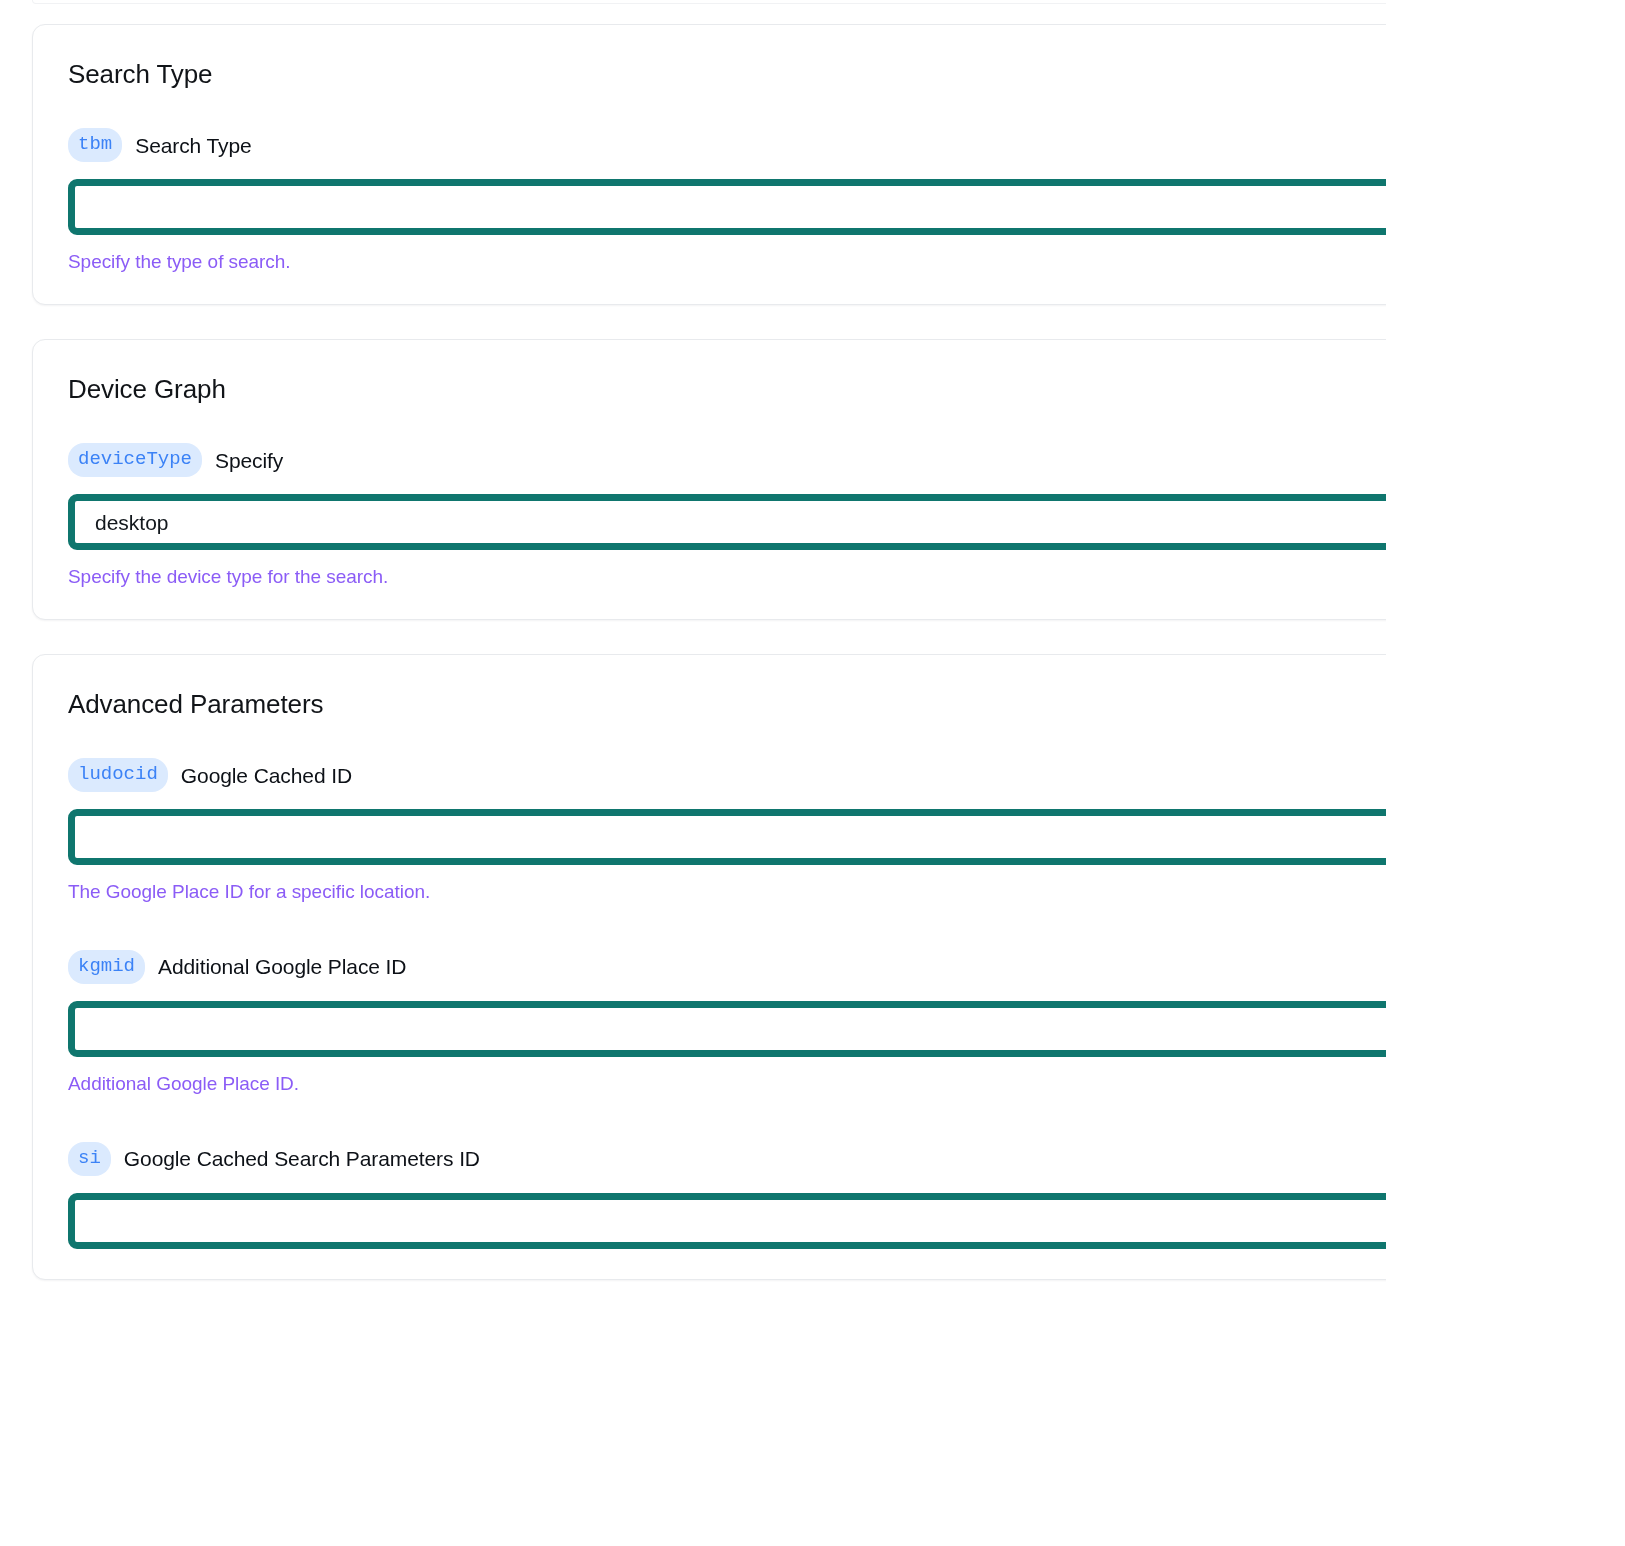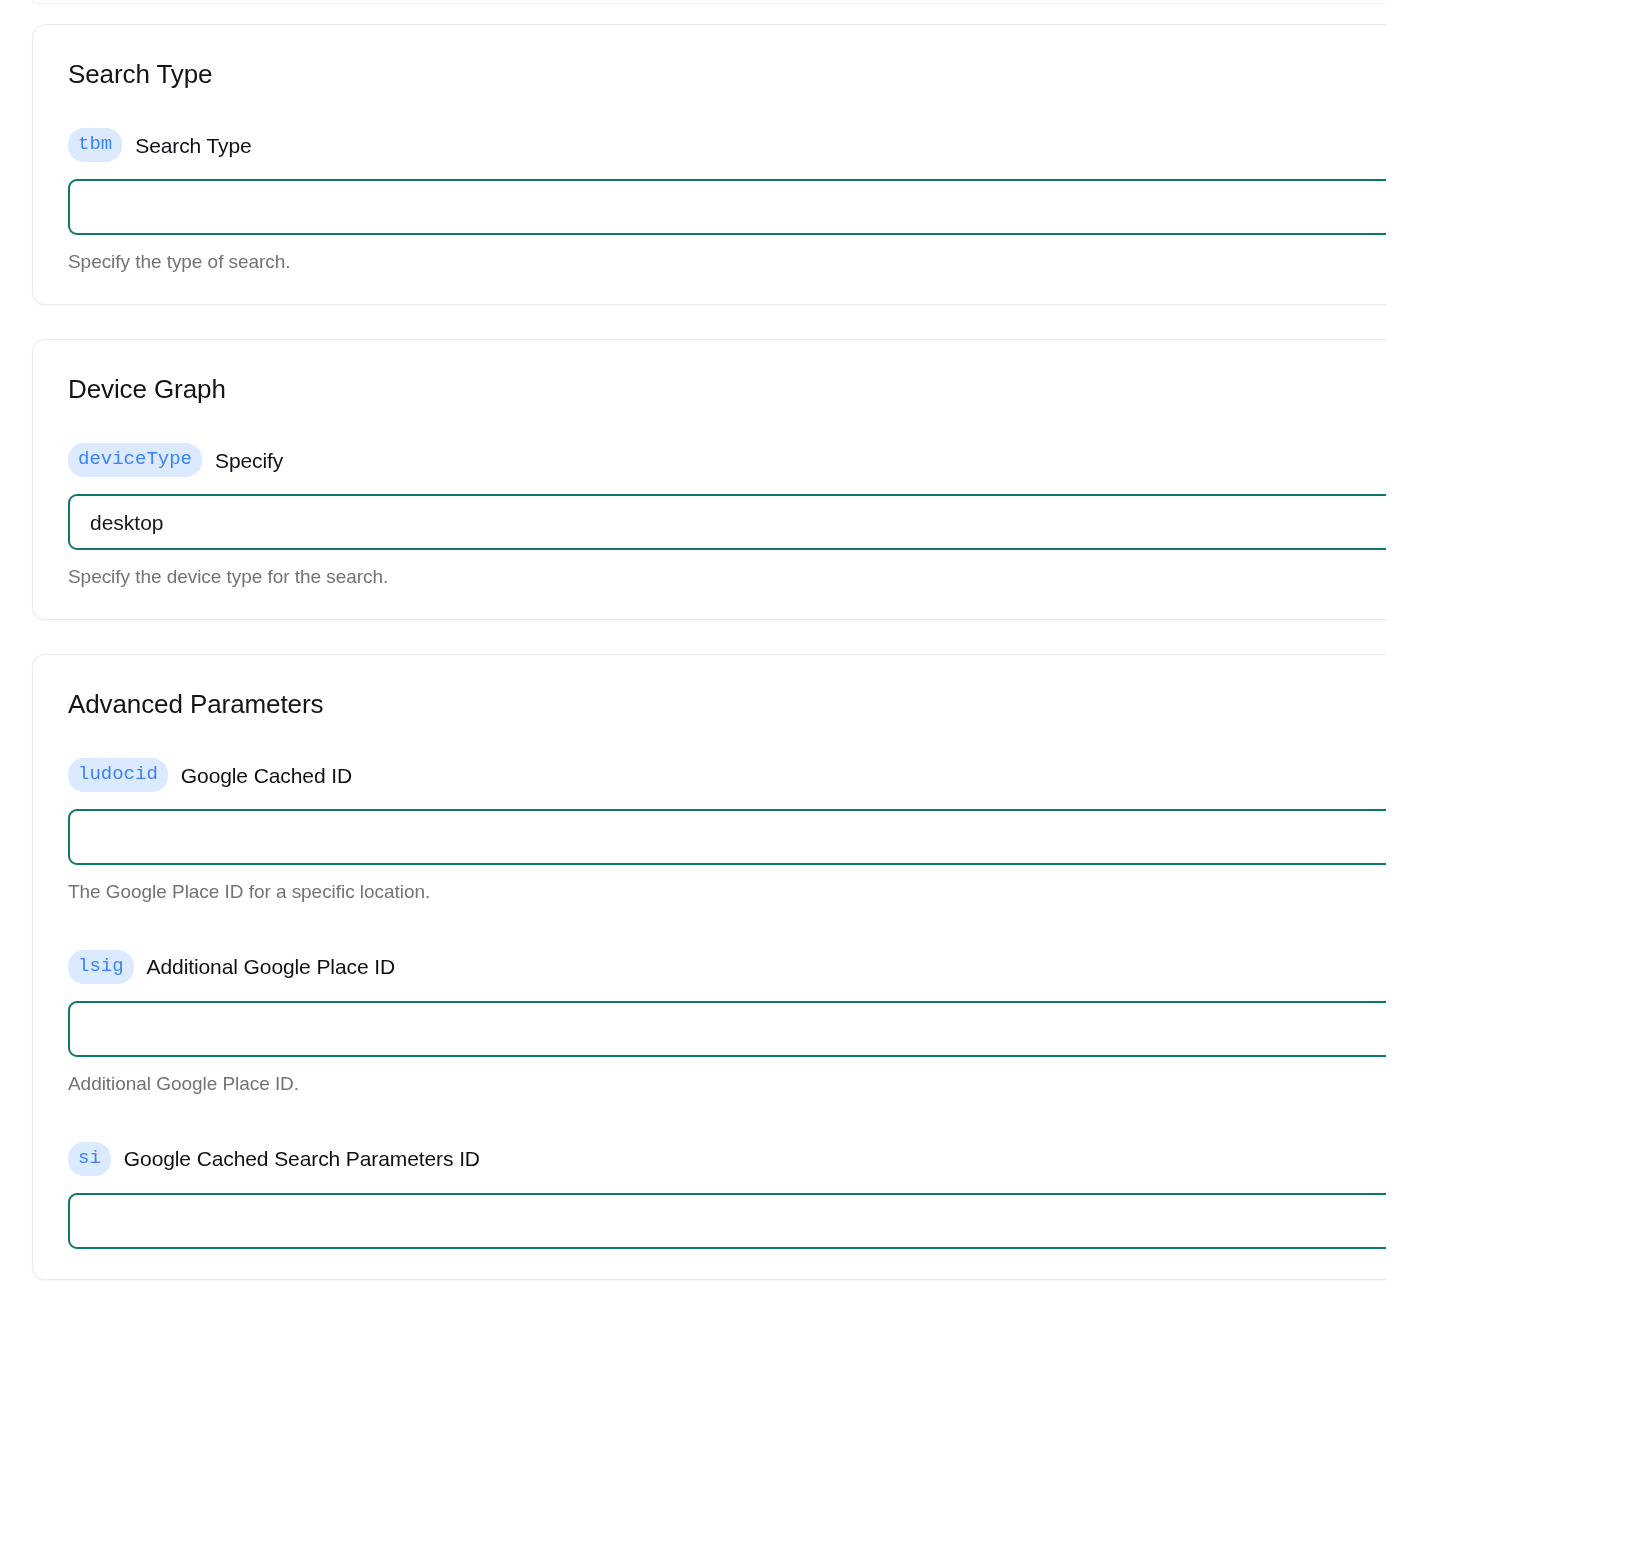--- a/index.html
+++ b/index.html
@@ -78,21 +78,21 @@
     color: #0d1117;
     line-height: 1.1;
     letter-spacing: -0.1px;
   }
   .control {
     position: relative;
     display: block;
     width: 1440px;
     height: 56px;
     background: #ffffff;
-    border: 2px solid #0f766e;
+    border: 7px solid #0f766e;
     border-radius: 9px;
   }
   .control.select { width: 1440px; }
   .control.text { width: 1442px; }
   .control-value {
     position: absolute;
     left: 20px;
     top: 50%;
     transform: translateY(-50%);
     font-size: 21px;
@@ -106,21 +106,21 @@
     transform: translateY(-50%);
     width: 22px;
     height: 22px;
     display: block;
     pointer-events: none;
   }
   .chevron svg { display: block; width: 22px; height: 22px; }
   .help-text {
     margin-top: 15px;
     font-size: 19px;
-    color: #737373;
+    color: #8b5cf6;
     line-height: 1.25;
     letter-spacing: -0.05px;
   }
 </style>
 </head>
 <body>
 
 <div class="page">
 
   <div class="top-sliver"></div>
@@ -176,21 +176,21 @@
           <span class="field-label">Google Cached ID</span>
         </div>
         <div class="control text">
           <span class="control-value"></span>
         </div>
         <div class="help-text">The Google Place ID for a specific location.</div>
       </div>
 
       <div class="field">
         <div class="field-label-row">
-          <span class="param-badge">lsig</span>
+          <span class="param-badge">kgmid</span>
           <span class="field-label">Additional Google Place ID</span>
         </div>
         <div class="control text">
           <span class="control-value"></span>
         </div>
         <div class="help-text">Additional Google Place ID.</div>
       </div>
 
 
       <div class="field">

